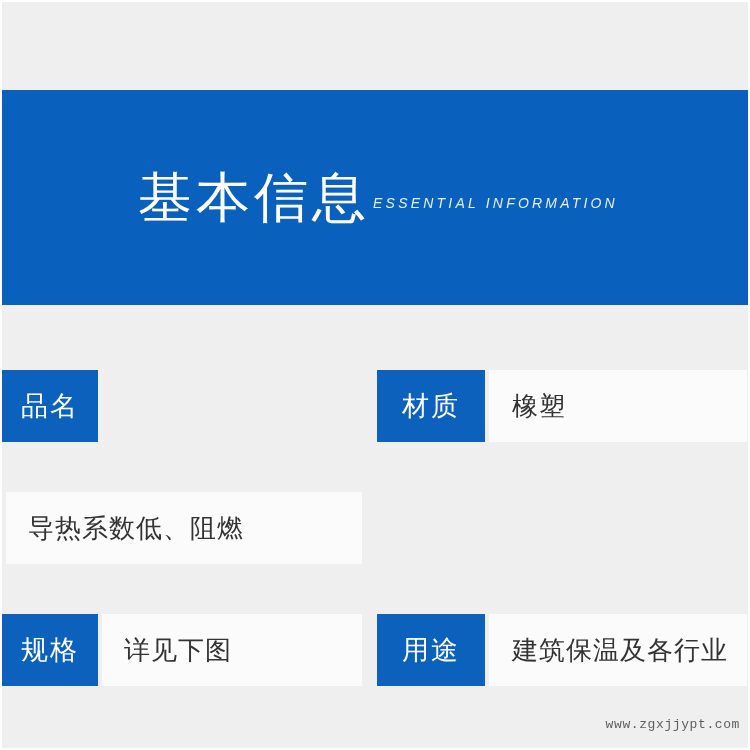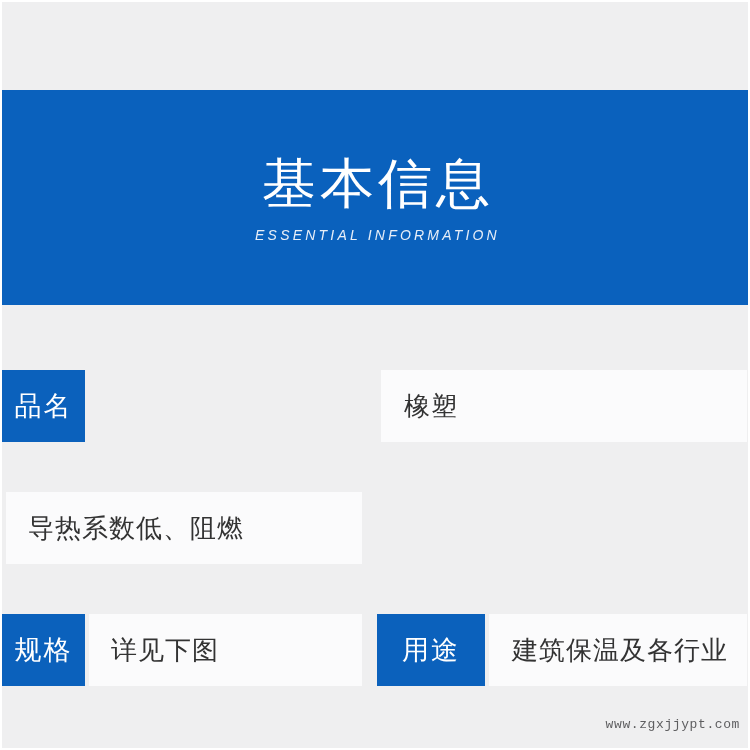--- a/index.html
+++ b/index.html
@@ -27,21 +27,21 @@
 
   
   .hero {
     position: absolute;
     left: 0px;
     top: 88px;
     width: 748px;
     height: 215px;
     background: #0a61bd;
     display: flex;
-    flex-direction: column;
+    flex-direction: row;
     align-items: center;
     justify-content: center;
   }
 
   .hero-title {
     color: #ffffff;
     font-size: 54px;
     line-height: 1.18;
     letter-spacing: 4px;
     font-weight: 400;
@@ -80,21 +80,21 @@
     height: 72px;
     display: flex;
     align-items: stretch;
   }
 
   .spec-cell.col-left  { left: 0px;   width: 360px; }
   .spec-cell.col-right { left: 375px; width: 370px; }
 
   .spec-key {
     flex: 0 0 auto;
-    width: 83px;
+    width: 96px;
     background: #0b61bc;
     color: #ffffff;
     font-size: 27px;
     letter-spacing: 2px;
     display: flex;
     align-items: center;
     justify-content: center;
     line-height: 1;
   }
 
@@ -137,20 +137,21 @@
     <div class="hero-subtitle">ESSENTIAL INFORMATION</div>
   </div>
 
   <div class="spec-rows">
 
     <div class="spec-row">
       <div class="spec-cell col-left">
         <div class="spec-key">品名</div>
       </div>
       <div class="spec-cell col-right">
+        <div class="spec-key">材质</div>
         <div class="spec-val">橡塑</div>
       </div>
     </div>
 
     <div class="spec-row">
       <div class="spec-cell col-left">
         <div class="spec-val">导热系数低、阻燃</div>
       </div>
     </div>
 

